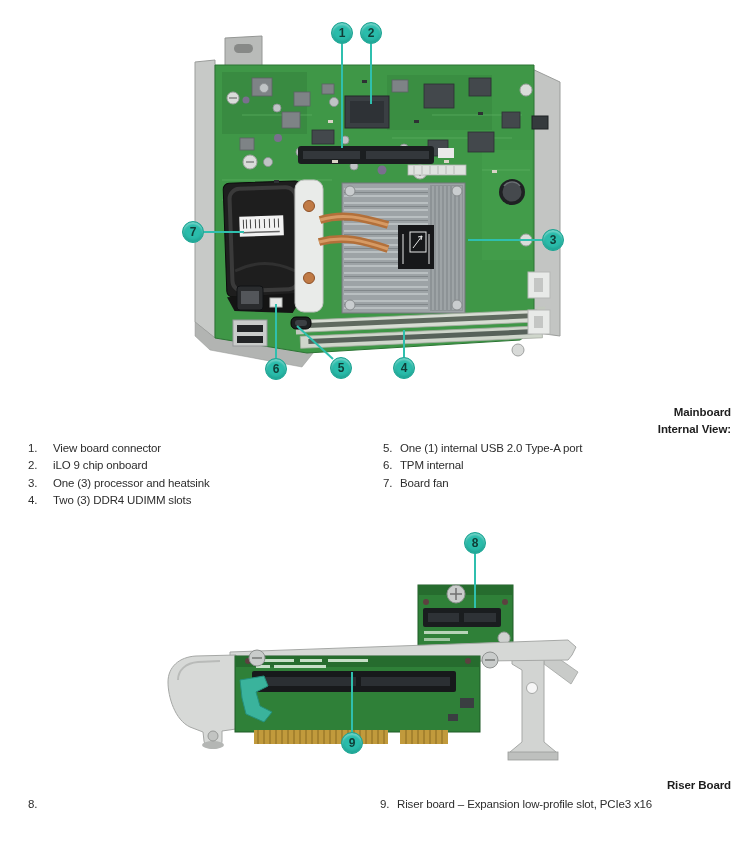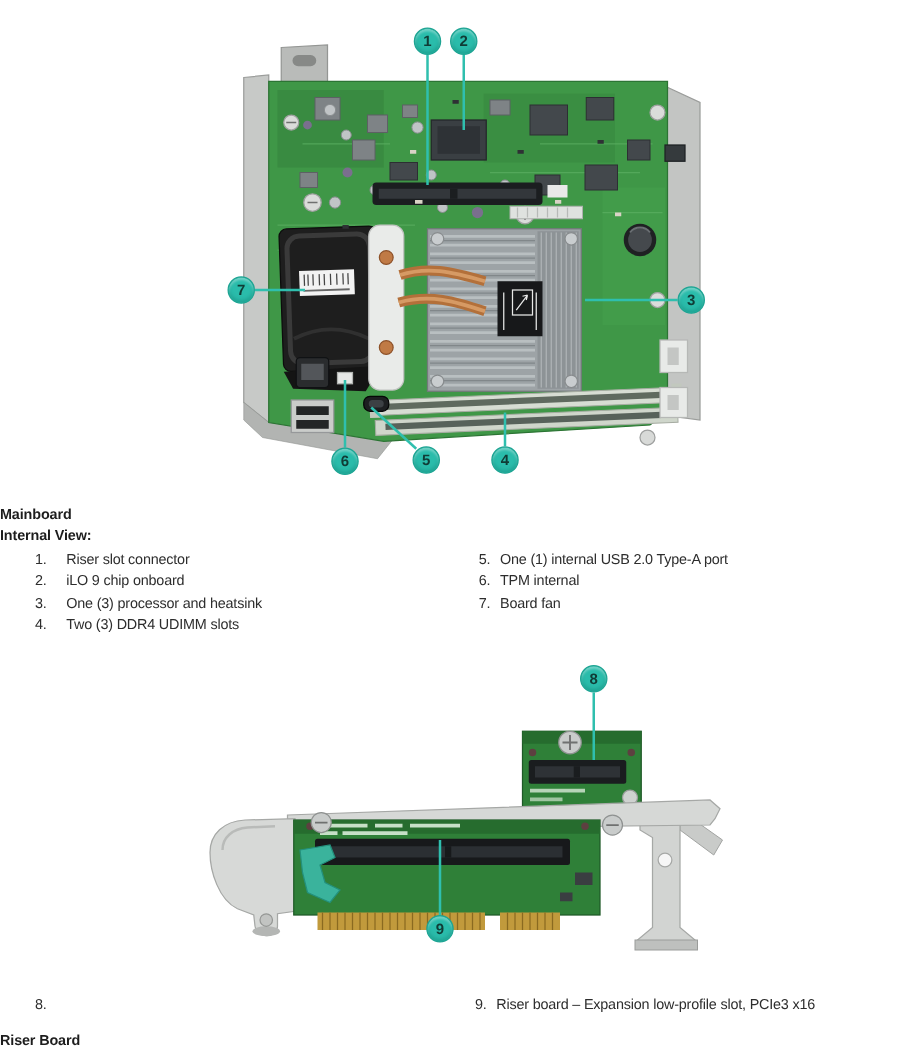--- a/index.html
+++ b/index.html
@@ -13,21 +13,21 @@
   
   .callout{
     position:absolute;width:22px;height:22px;border-radius:50%;
     background:#2abcab;border:1px solid #1ea493;box-sizing:border-box;
     display:flex;align-items:center;justify-content:center;
     font-size:12px;font-weight:bold;color:#103c36;line-height:1;
     box-shadow:inset 0 -2px 3px rgba(0,90,80,.25), inset 0 2px 2px rgba(255,255,255,.35);
   }
   
   .heading{
-    position:absolute;left:0;width:731px;text-align:left;
+    position:absolute;left:0;width:731px;text-align:right;
     font-size:11.5px;font-weight:bold;color:#1d1d1d;letter-spacing:-0.1px;
   }
   
   .col{position:absolute;font-size:11.5px;color:#2d2d2d;letter-spacing:-0.15px;}
   .li{display:flex;height:17.4px;align-items:flex-start;line-height:14px;}
   .num{flex:none;}
   .col-left .num{width:25px;}
   .col-right .num{width:17px;}
   .lbl{flex:1;white-space:nowrap;}
 </style>
@@ -303,21 +303,21 @@
         <span>7</span>
       </div>
   </div>
 
   <div class="heading" style="top:406px;">Mainboard</div>
   <div class="heading" style="top:423px;">Internal View:</div>
 
   <div class="col col-left" style="left:28px;top:441px;width:340px;">
     <div class="li">
       <span class="num">1.</span>
-      <span class="lbl">Riser slot connector</span>
+      <span class="lbl">View board connector</span>
     </div>
     <div class="li">
       <span class="num">2.</span>
       <span class="lbl">iLO 9 chip onboard</span>
     </div>
     <div class="li">
       <span class="num">3.</span>
       <span class="lbl">One (3) processor and heatsink</span>
     </div>
     <div class="li">
@@ -450,21 +450,21 @@
       </g>
     </svg>
     <div class="callout" style="left:304px;top:2px;">
         <span>8</span>
       </div>
     <div class="callout" style="left:181px;top:202px;">
         <span>9</span>
       </div>
   </div>
 
-  <div class="heading" style="top:779px;margin-top:48px;">Riser Board</div>
+  <div class="heading" style="top:779px;">Riser Board</div>
 
   <div class="col col-left" style="left:28px;top:797px;width:340px;">
     <div class="li">
       <span class="num">8.</span>
     </div>
   </div>
 
   <div class="col col-right" style="left:380px;top:797px;width:340px;">
     <div class="li">
       <span class="num">9.</span>

